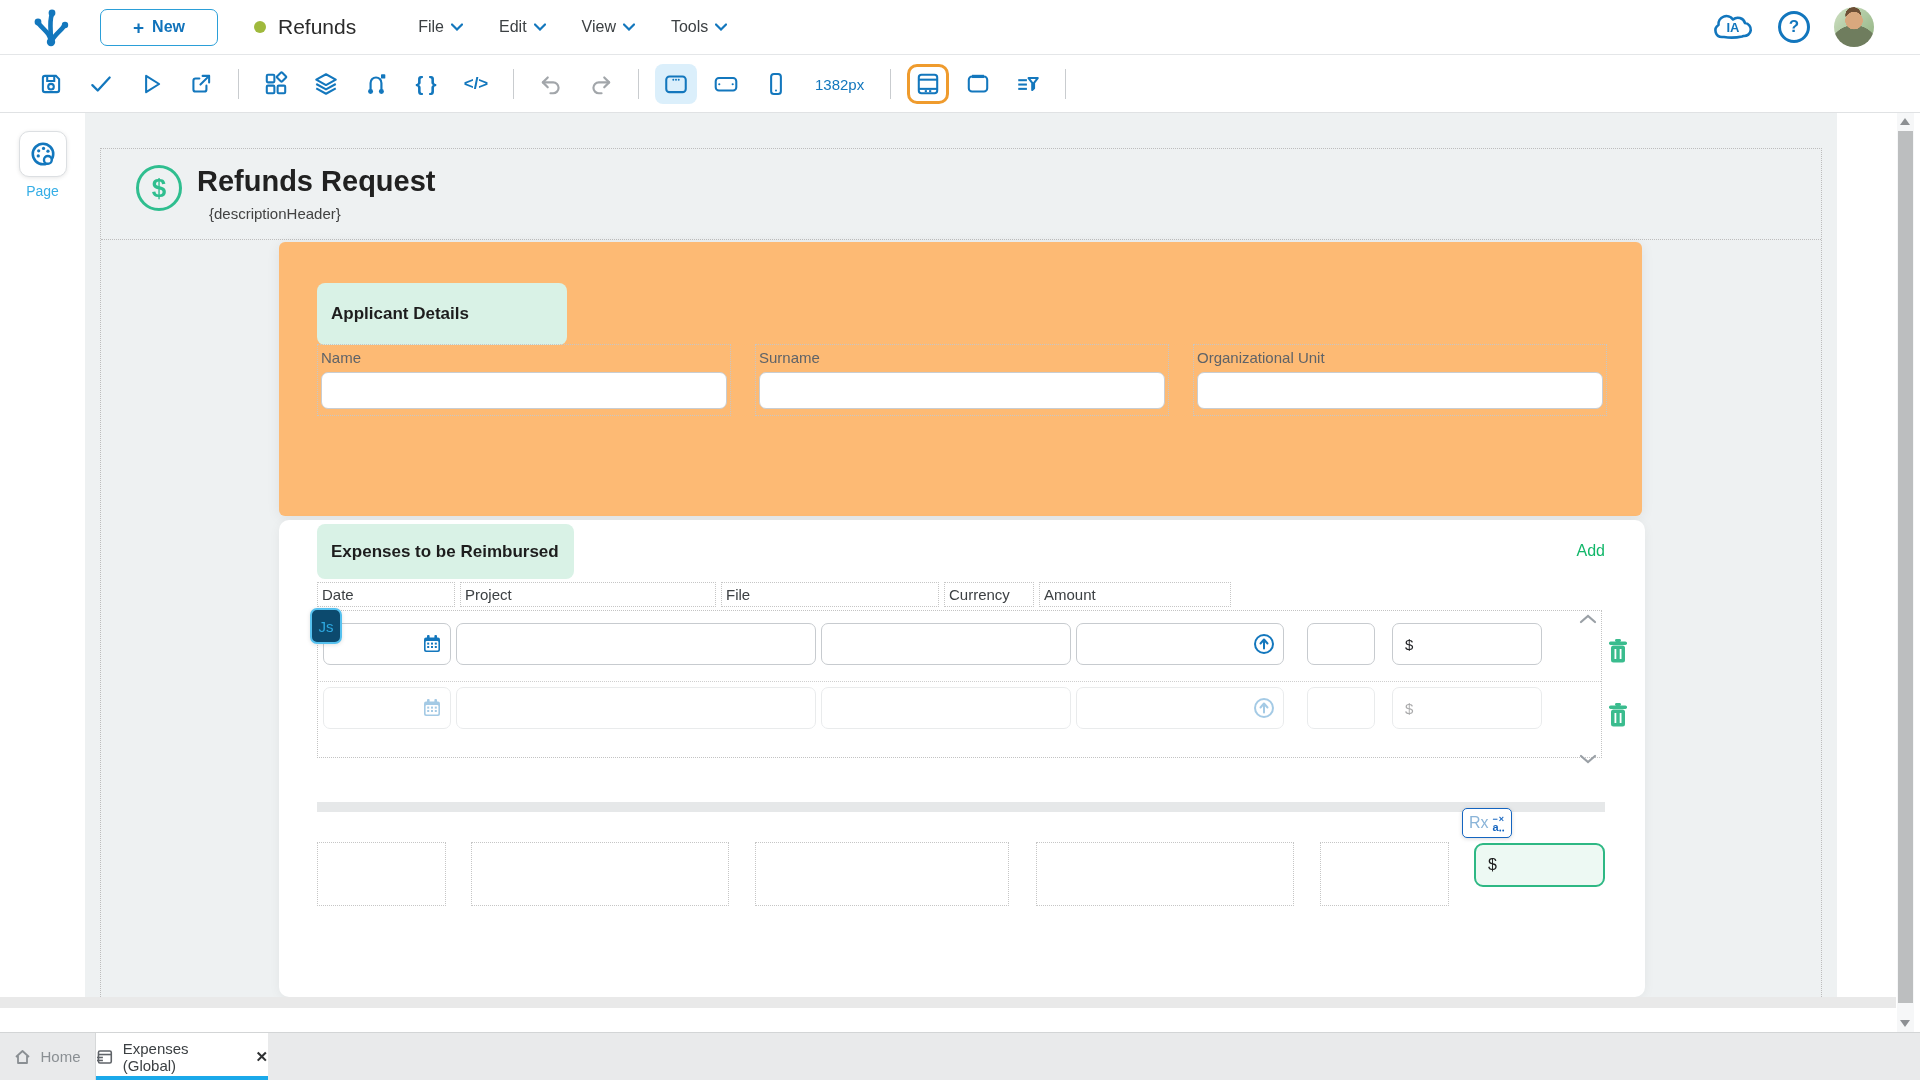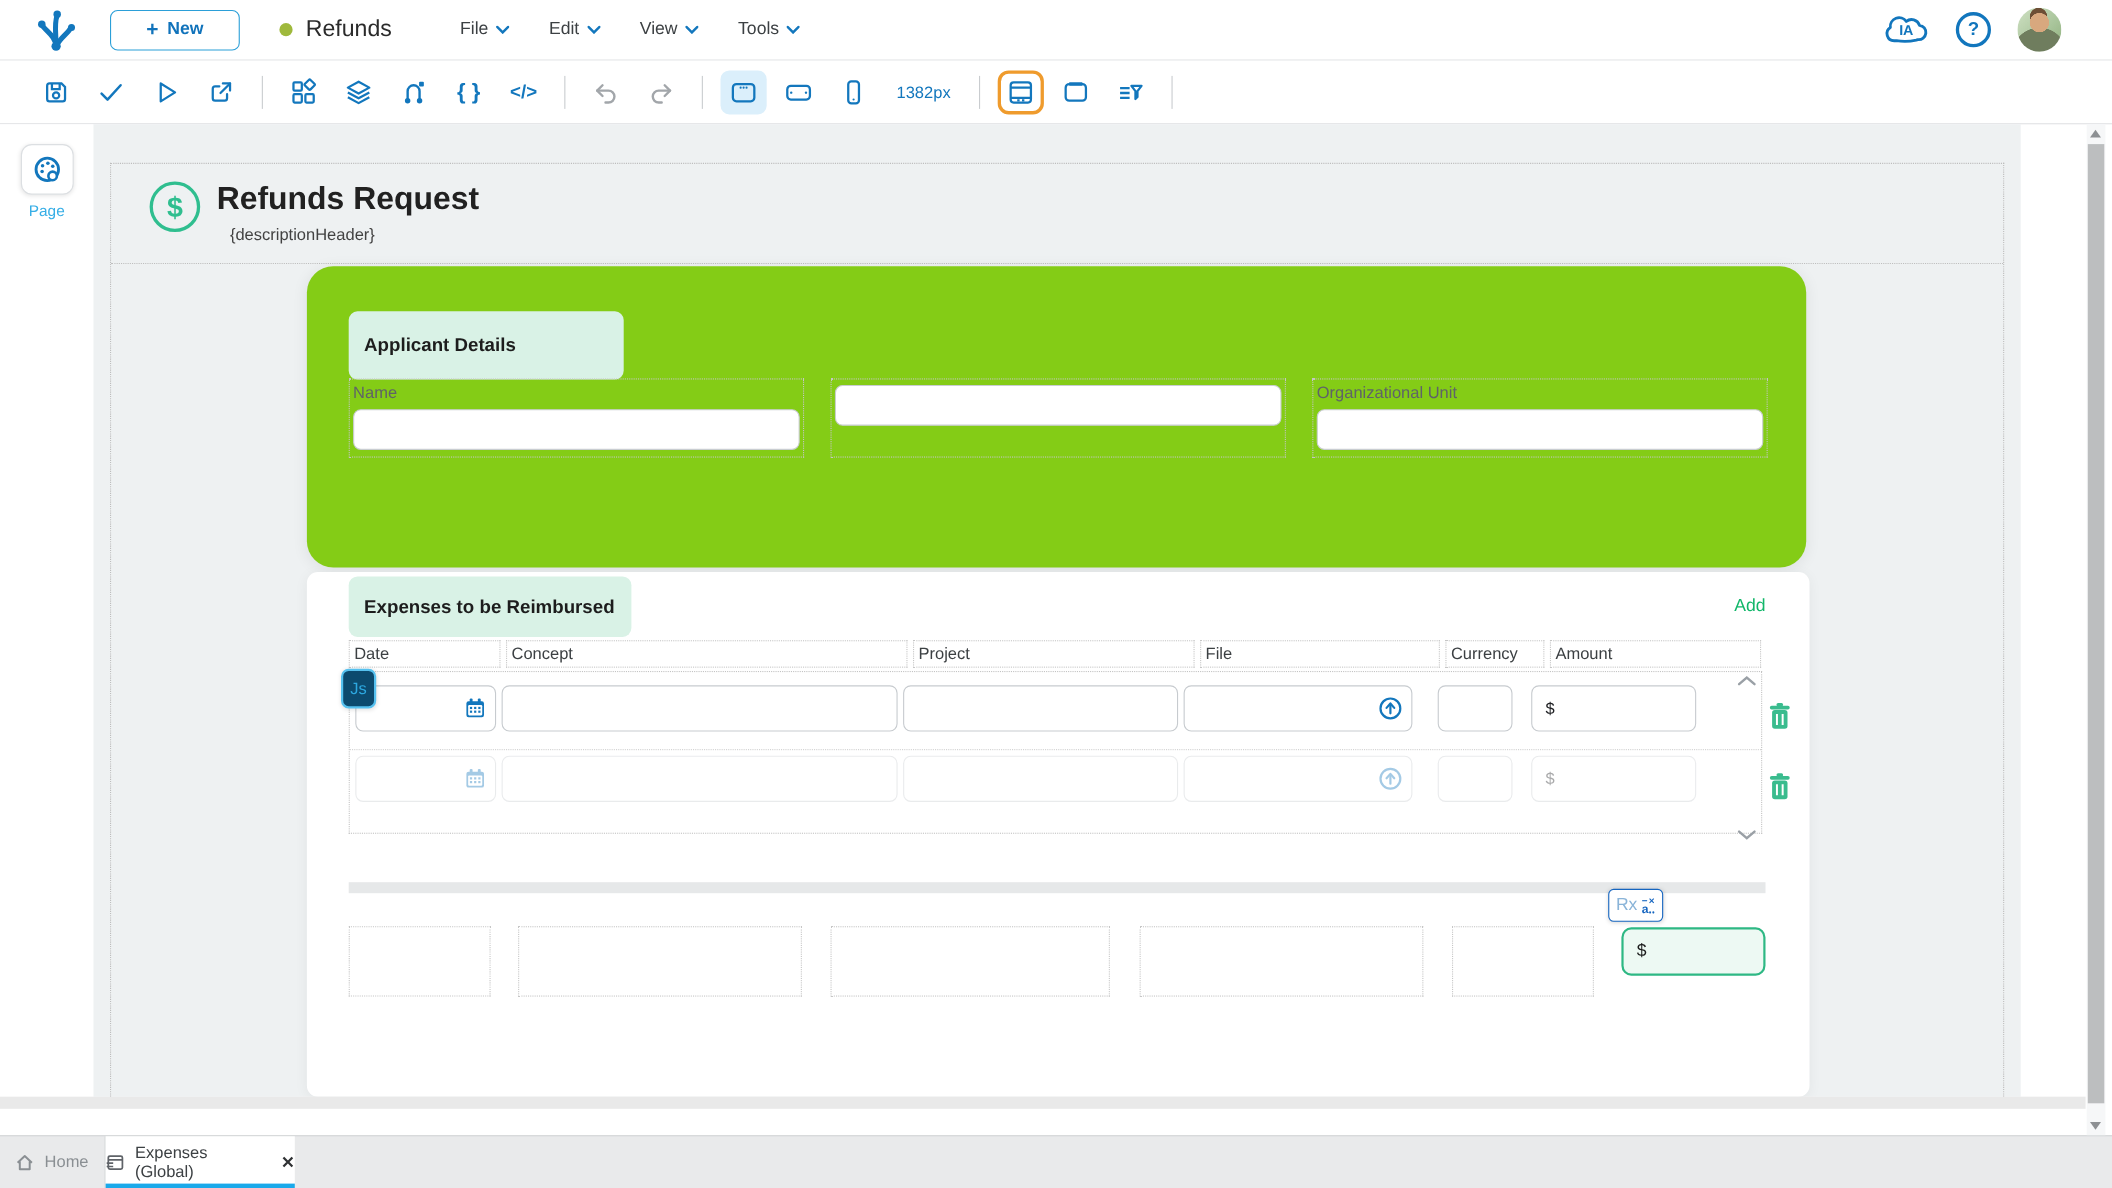--- a/index.html
+++ b/index.html
@@ -56,22 +56,22 @@
   .page-frame { position:absolute; left:15px; top:35px; width:1722px; height:849px;
                 border-top:1px dotted #bdbdbd; border-left:1px dotted #bdbdbd; border-right:1px dotted #bdbdbd; }
   .header-underline { position:absolute; left:0; right:0; top:90px; border-top:1px dotted #bdbdbd; }
   .dollar-badge { position:absolute; left:35px; top:16px; width:46px; height:46px; border-radius:50%;
                   border:3px solid #2fbe8f; color:#2fbe8f; font-size:26px; font-weight:bold;
                   display:flex; align-items:center; justify-content:center; background:transparent; }
   .page-title { position:absolute; left:96px; top:16px; font-size:29px; font-weight:bold; color:#212121; }
   .page-subtitle { position:absolute; left:108px; top:56px; font-size:15px; color:#424242; }
 
   
-  .card { position:absolute; left:194px; top:129px; width:1363px; height:274px; background:#84cc16;
-          border-radius:24px; box-shadow:0 2px 14px rgba(0,0,0,.07); }
+  .card { position:absolute; left:194px; top:129px; width:1363px; height:274px; background:#fdba74;
+          border-radius:6px; box-shadow:0 2px 14px rgba(0,0,0,.07); }
   .mint { background:#d9f2e6; border-radius:8px; display:flex; align-items:center;
           font-weight:bold; font-size:17px; color:#1d1d1d; padding-left:14px; }
   .applicant-mint { position:absolute; left:38px; top:41px; width:250px; height:62px; }
   .fields-row { position:absolute; left:38px; top:102px; display:flex; gap:24px; }
   .field-group { width:414px; border:1px dotted #c6c6c6; padding:2px 3px 6px 3px; }
   .field-label { font-size:15px; color:#5f6368; line-height:22px; }
   .field-input { width:100%; height:37px; border:1px solid #c9cdd1; border-radius:7px; background:#fff;
                  margin-top:3px; font-size:15px; padding:0 10px; outline:none; }
 
   
@@ -349,38 +349,38 @@
   <section class="card">
     <div class="mint applicant-mint">
       <span>Applicant Details</span>
     </div>
     <div class="fields-row">
       <div class="field-group">
         <div class="field-label">Name</div>
         <input class="field-input" type="text" style="">
       </div>
       <div class="field-group">
+        <div class="field-label">Surname</div>
         <input class="field-input" type="text" style="">
       </div>
       <div class="field-group">
         <div class="field-label">Organizational Unit</div>
         <input class="field-input" type="text" style="">
       </div>
     </div>
   </section>
 
   <section class="expenses">
     <div class="mint expenses-mint">
       <span>Expenses to be Reimbursed</span>
     </div>
     <a class="add-link">Add</a>
 
     <div class="exp-hdr">
       <div class="hdr-cell c1">Date</div>
-      <div class="hdr-cell c2">Concept</div>
       <div class="hdr-cell c3">Project</div>
       <div class="hdr-cell c4">File</div>
       <div class="hdr-cell c5">Currency</div>
       <div class="hdr-cell c6">Amount</div>
     </div>
 
     <div class="js-badge">
       <span>Js</span>
     </div>
 

